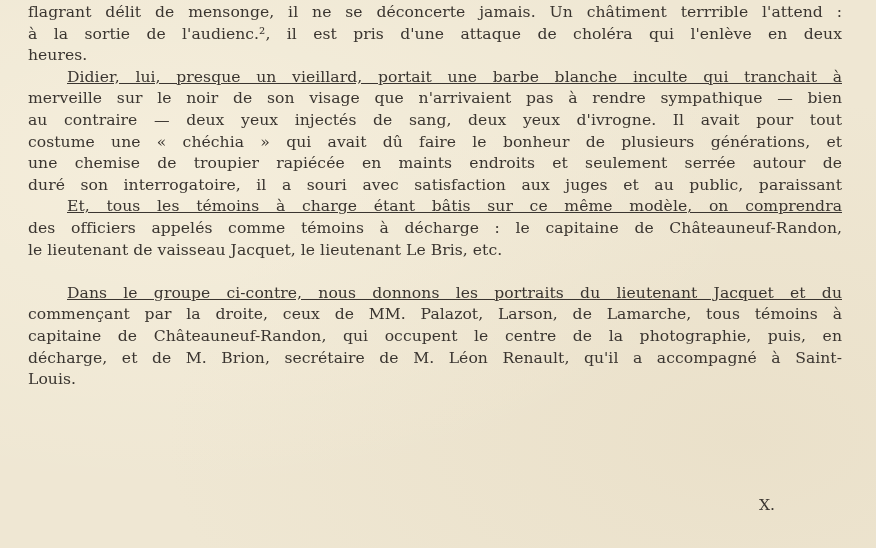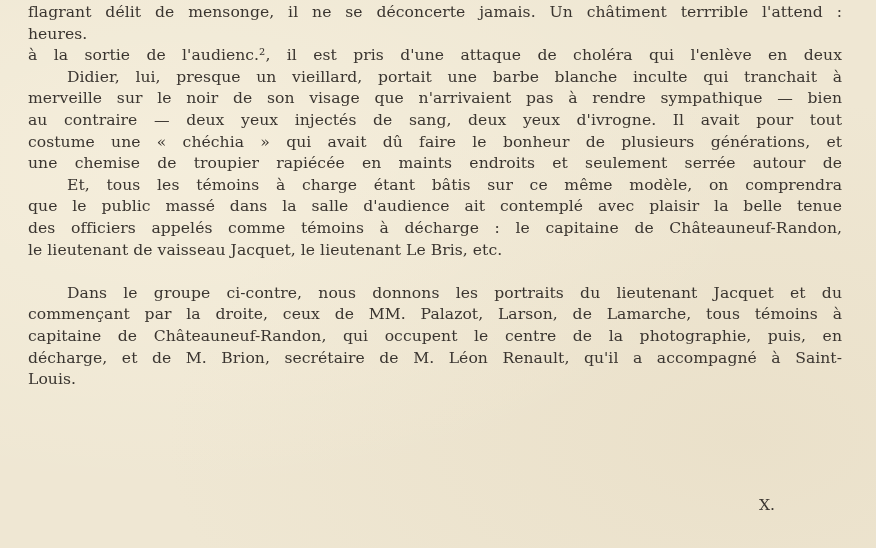--- a/index.html
+++ b/index.html
@@ -40,20 +40,21 @@
       display: block;
       white-space: nowrap;
       text-align-last: justify;
       height: 21.6px;
     }
     .line.last {
       text-align-last: left;
     }
     .line.indent {
       padding-left: 39px;
+      text-decoration: underline;
     }
     .gap {
       display: block;
       height: 21.6px;
     }
     .signature {
       position: absolute;
       left: 759px;
       top: 496px;
       font-family: "DejaVu Serif", serif;
@@ -62,35 +63,35 @@
     }
   </style>
 </head>
 <body>
 
 <div class="page">
   <div class="text-block">
 
     <div>
       <span class="line">flagrant délit de mensonge, il ne se déconcerte jamais. Un châtiment terrrible l'attend :</span>
+      <span class="line">à la sortie de l'audienc.², il est pris d'une attaque de choléra qui l'enlève en deux</span>
       <span class="line last">heures.</span>
-      <span class="line">à la sortie de l'audienc.², il est pris d'une attaque de choléra qui l'enlève en deux</span>
     </div>
 
     <div>
       <span class="line indent">Didier, lui, presque un vieillard, portait une barbe blanche inculte qui tranchait à</span>
       <span class="line">merveille sur le noir de son visage que n'arrivaient pas à rendre sympathique — bien</span>
       <span class="line">au contraire — deux yeux injectés de sang, deux yeux d'ivrogne. Il avait pour tout</span>
       <span class="line">costume une « chéchia » qui avait dû faire le bonheur de plusieurs générations, et</span>
       <span class="line">une chemise de troupier rapiécée en maints endroits et seulement serrée autour de</span>
+      <span class="line">duré son interrogatoire, il a souri avec satisfaction aux juges et au public, paraissant</span>
     </div>
 
     <div>
       <span class="line indent">Et, tous les témoins à charge étant bâtis sur ce même modèle, on comprendra</span>
-      <span class="line">que le public massé dans la salle d'audience ait contemplé avec plaisir la belle tenue</span>
       <span class="line">des officiers appelés comme témoins à décharge : le capitaine de Châteauneuf-Randon,</span>
       <span class="line last">le lieutenant de vaisseau Jacquet, le lieutenant Le Bris, etc.</span>
     </div>
 
     <span class="gap"></span>
 
     <div>
       <span class="line indent">Dans le groupe ci-contre, nous donnons les portraits du lieutenant Jacquet et du</span>
       <span class="line">commençant par la droite, ceux de MM. Palazot, Larson, de Lamarche, tous témoins à</span>
       <span class="line">capitaine de Châteauneuf-Randon, qui occupent le centre de la photographie, puis, en</span>

